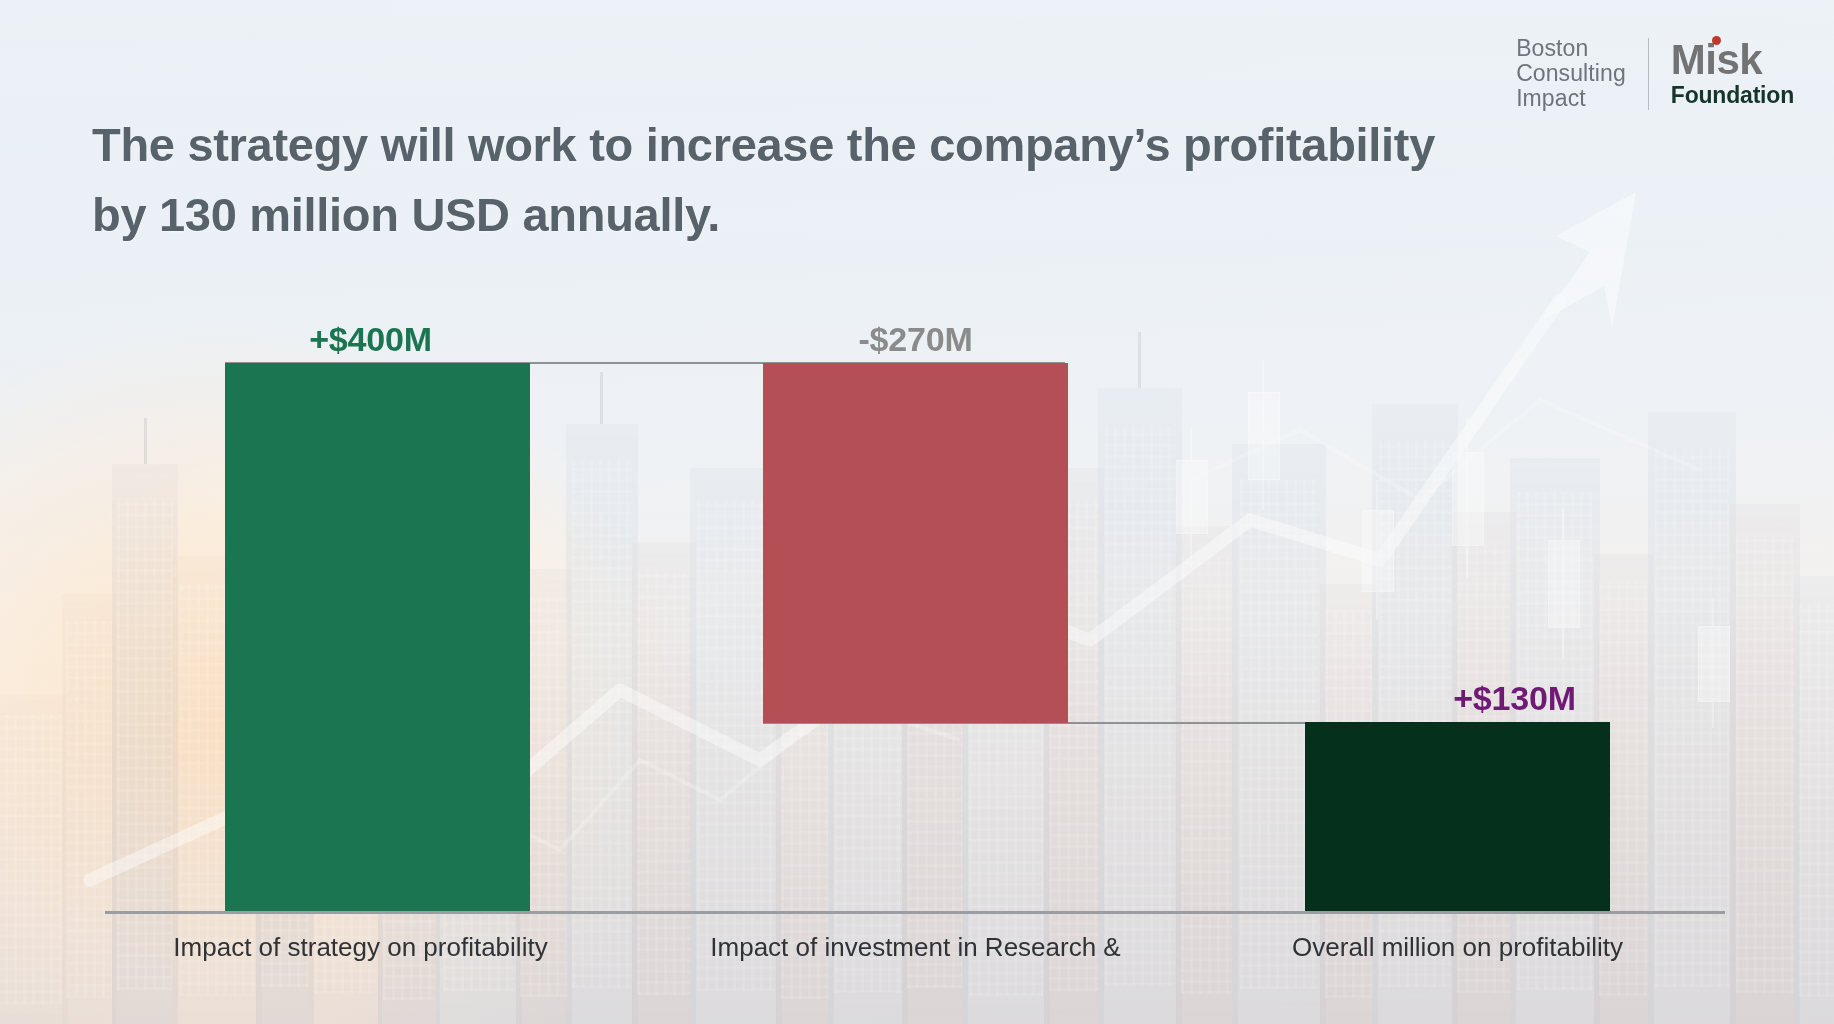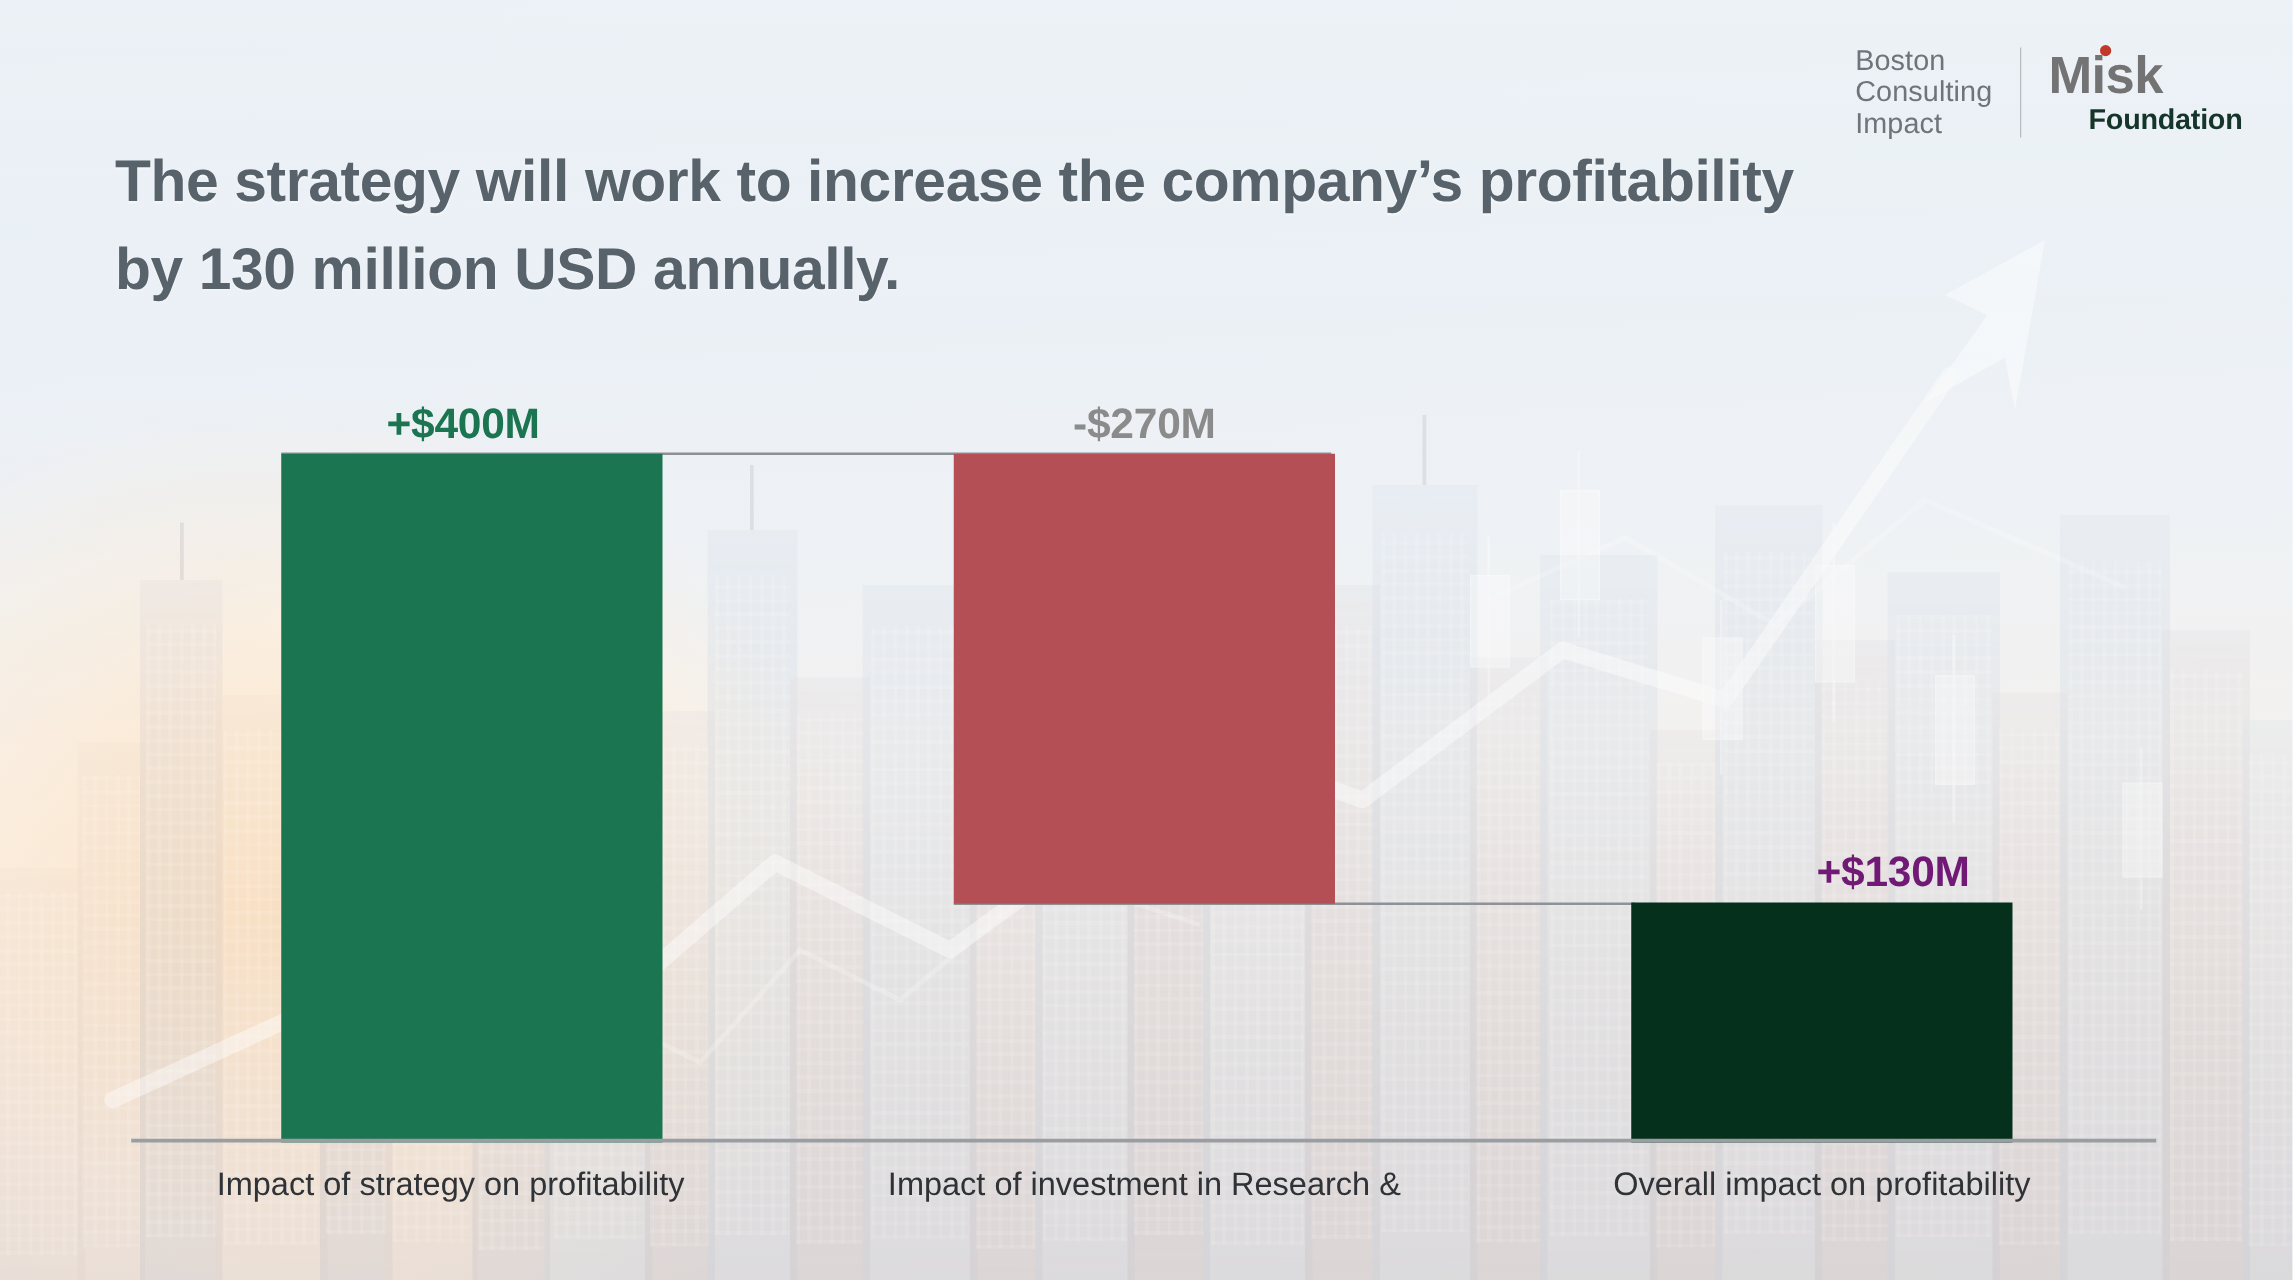--- a/index.html
+++ b/index.html
@@ -112,21 +112,20 @@
     border-radius: 50%;
     background: #c0392b;
   }
   .misk-sub {
     font-size: 23px;
     line-height: 26px;
     font-weight: bold;
     color: #15352a;
     letter-spacing: -0.2px;
     margin-top: 1px;
-    margin-left: 32px;
   }
 
   
   .title {
     position: absolute;
     left: 92px;
     top: 110px;
     width: 1400px;
     font-size: 47px;
     line-height: 70px;
@@ -329,17 +328,17 @@
     <div class="vallabel" style="left:763px; top:320px; width:305px; color:#8b8b8b;">-$270M</div>
     <div class="vallabel" style="left:1362px; top:679px; width:305px; color:#701a75;">+$130M</div>
 
     <div class="catlabel" style="left:100px; top:930px; width:521px;">
       <div>Impact of strategy on profitability</div>
     </div>
     <div class="catlabel" style="left:655px; top:930px; width:521px;">
       <div>Impact of investment in Research &amp;</div>
     </div>
     <div class="catlabel" style="left:1197px; top:930px; width:521px;">
-      <div>Overall impact on profitability</div>
+      <div>Overall million on profitability</div>
     </div>
 
   </div>
 </div>
 
 </body></html>

